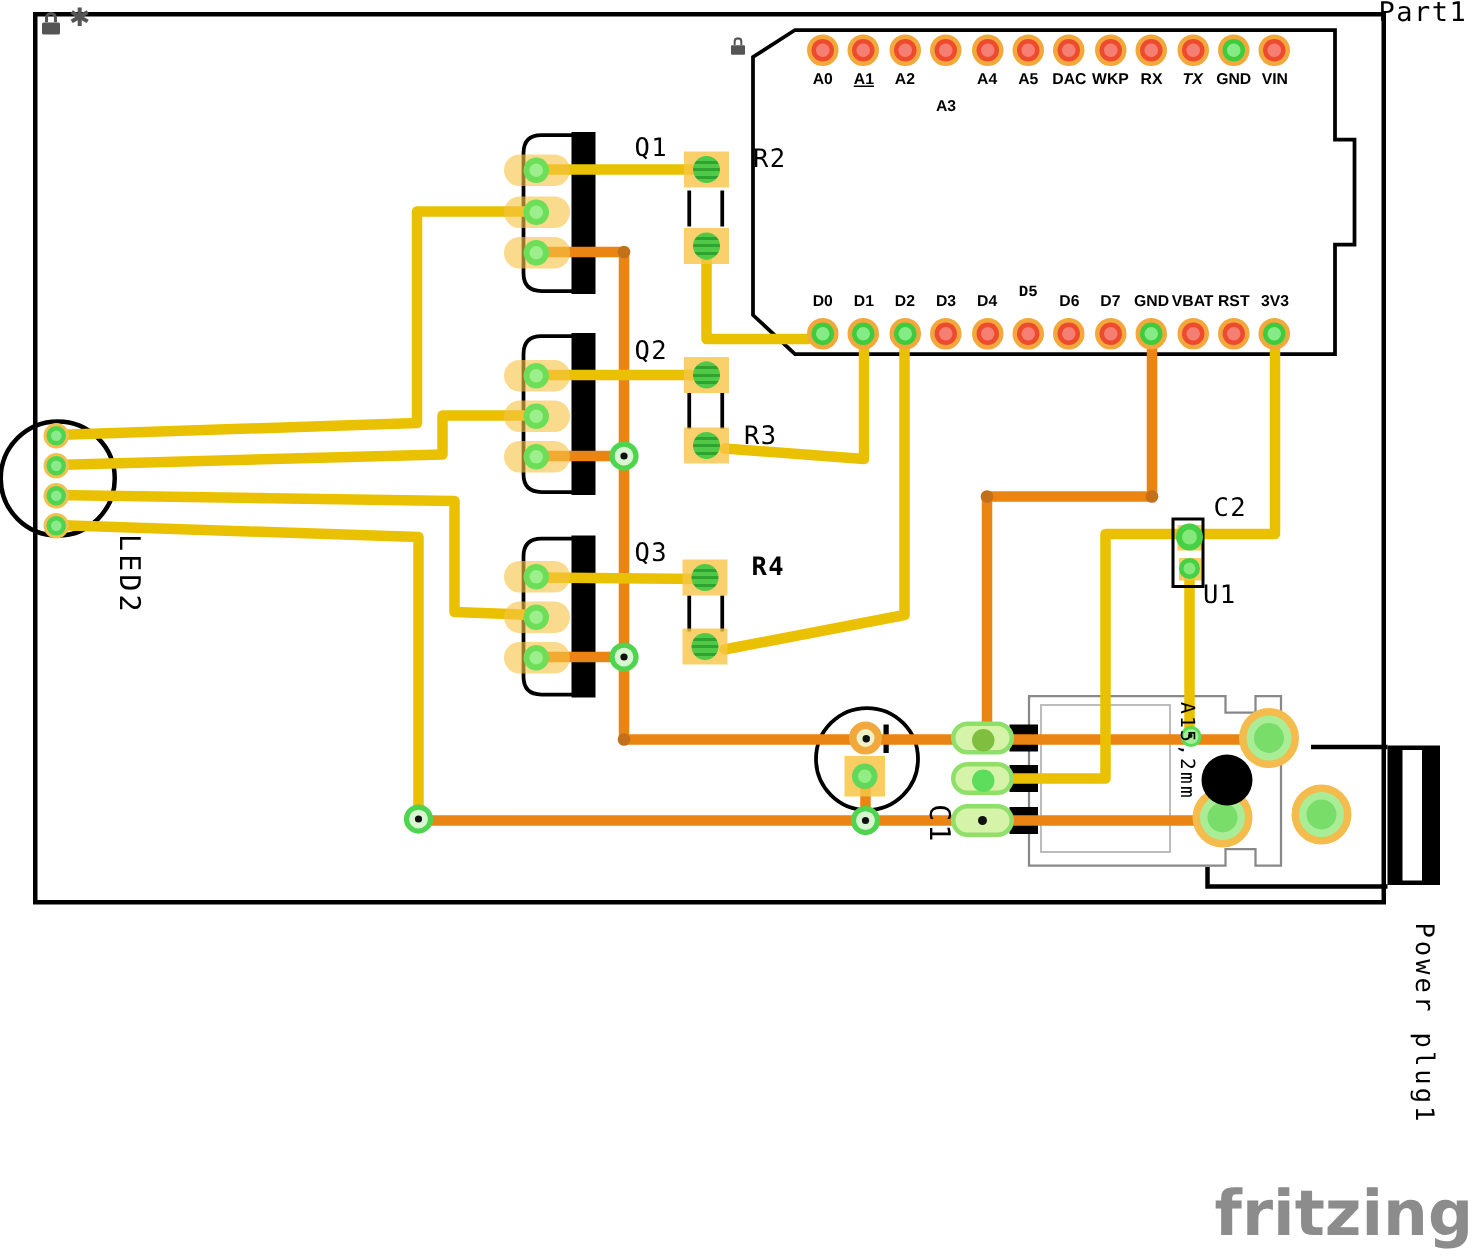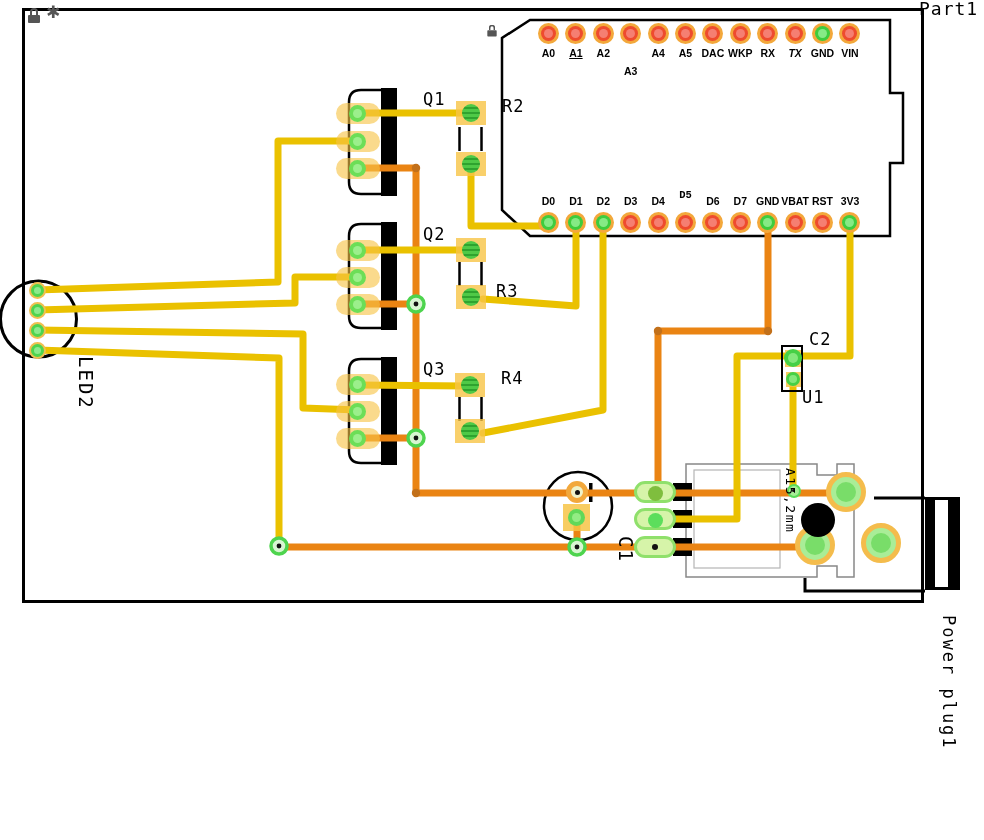--- a/index.html
+++ b/index.html
@@ -278,28 +278,29 @@
       <i style="position:absolute;left:3px;top:3px;width:3px;height:3px;border-radius:50%;background:#111;display:block;"></i>
     </div>
   <div class="blk" style="left:801px;top:503px;width:34px;height:34px;border-radius:50%;background:#000;"></div>
 
   <div class="ref" style="left:919px;top:-2px;font-size:18px;">Part1</div>
   <div class="ref" style="left:423px;top:89px;">Q1</div>
   <div class="ref" style="left:502px;top:96px;">R2</div>
   <div class="ref" style="left:423px;top:224px;">Q2</div>
   <div class="ref" style="left:496px;top:233px;margin-top:48px;">R3</div>
   <div class="ref" style="left:423px;top:359px;text-align:center;">Q3</div>
-  <div class="ref" style="left:501px;top:368px;">R4</div>
+  <div class="ref" style="left:501px;top:368px;font-weight:bold;">R4</div>
   <div class="ref" style="left:809px;top:329px;">C2</div>
   <div class="ref" style="left:802px;top:387px;">U1</div>
   <div class="ref vref" style="left:97px;top:356px;font-size:19px;letter-spacing:2px;">LED2</div>
   <div class="ref vref" style="left:637px;top:536px;font-size:19px;letter-spacing:2px;">C1</div>
   <div class="ref vref" style="left:798px;top:468px;font-size:13px;letter-spacing:1.5px;">A15,2mm</div>
   <div class="ref vref" style="left:959px;top:615px;letter-spacing:2px;">Power plug1</div>
 
+  <div id="watermark">fritzing</div>
 <div class="pad pad-red" style="left: 538px; top: 22.5px;">
       <div class="pad-core">
         <div class="pad-dot"></div>
       </div>
     </div>
     <div class="pin-label" style="left: 530.5px; top: 47px;">A0</div>
     <div class="pad pad-red" style="left: 565.4px; top: 22.5px;">
       <div class="pad-core">
         <div class="pad-dot"></div>
       </div>

